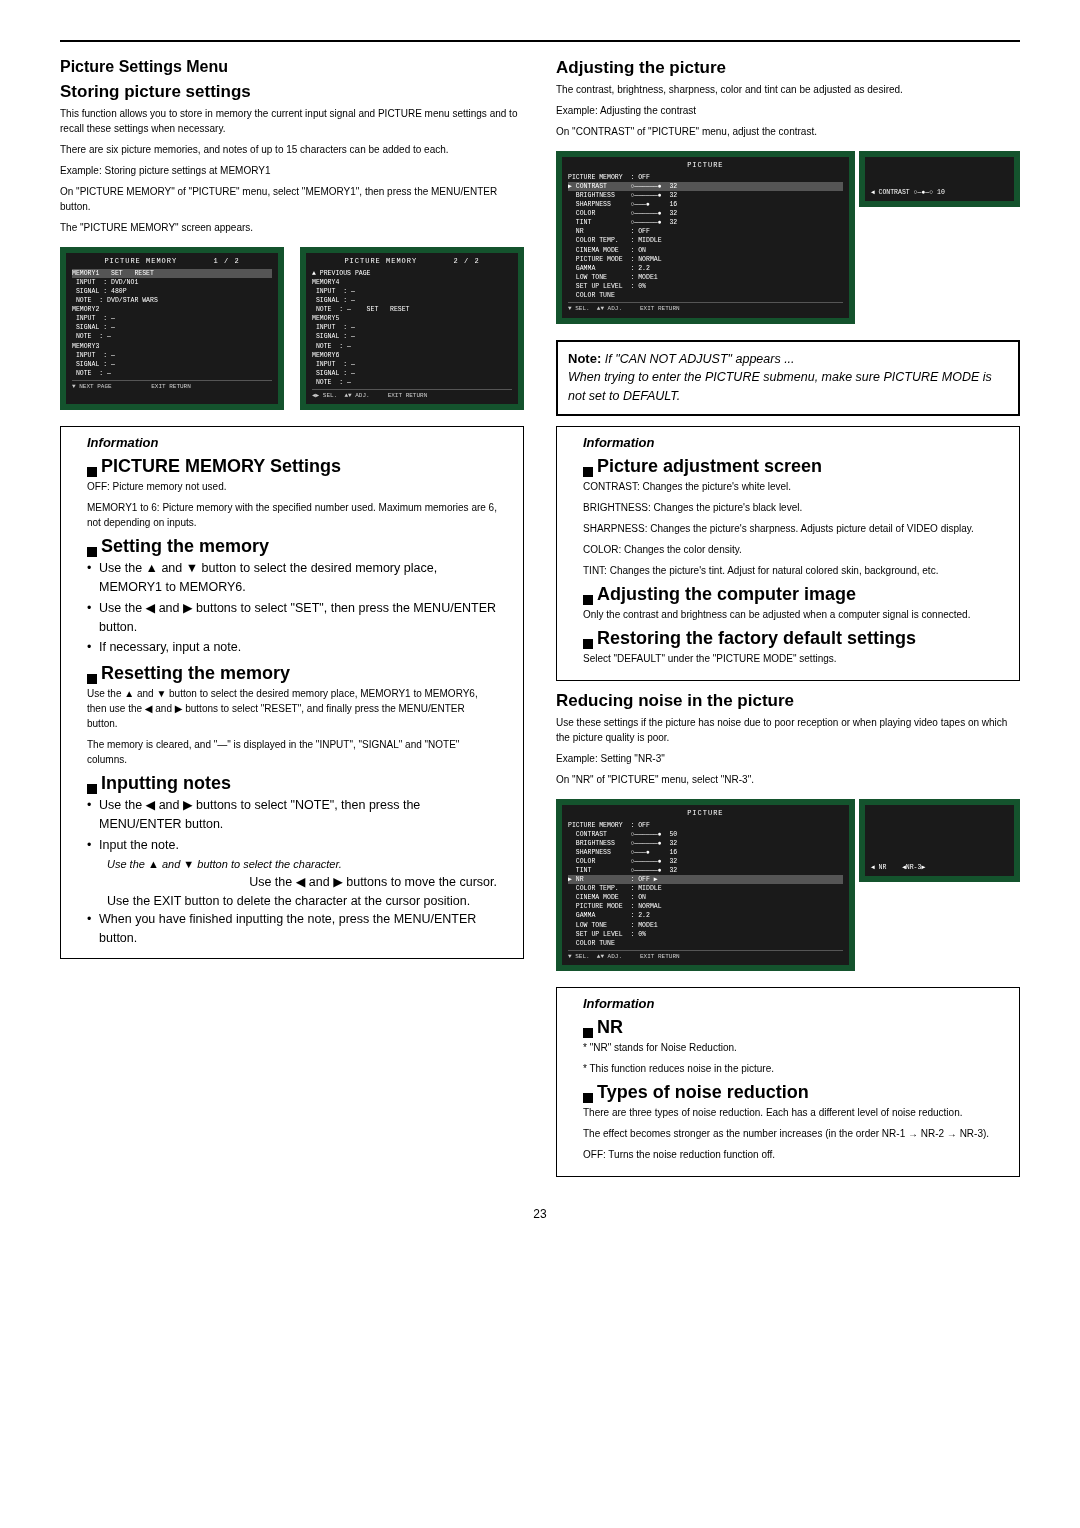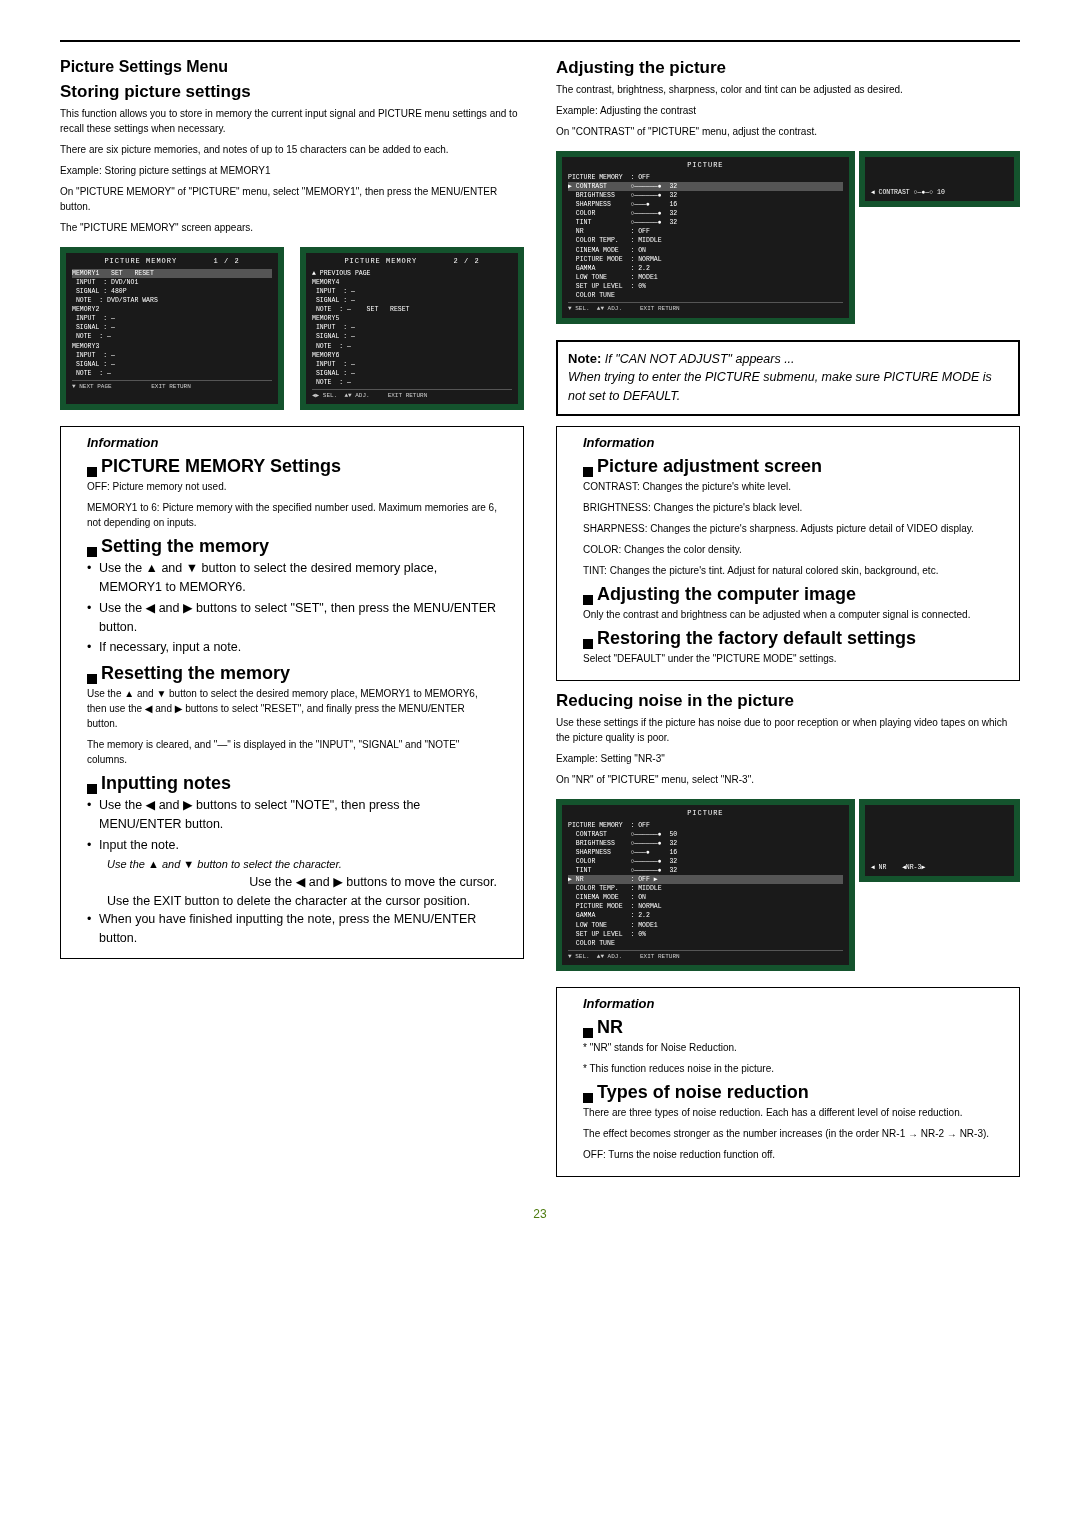--- a/index.html
+++ b/index.html
@@ -136,21 +136,21 @@
       font-size: 6px;
       color: #ccc;
       border-top: 1px solid #555;
       margin-top: 2px;
       padding-top: 2px;
     }
     .page-number {
       text-align: center;
       font-size: 12px;
       margin-top: 20px;
-      color: #4d7c0f;
+      color: #000000;
     }
   </style>
 </head>
 <body>
 
 <div class="page-container">
   <div class="top-border"></div>
 
   <div class="two-col">
 

